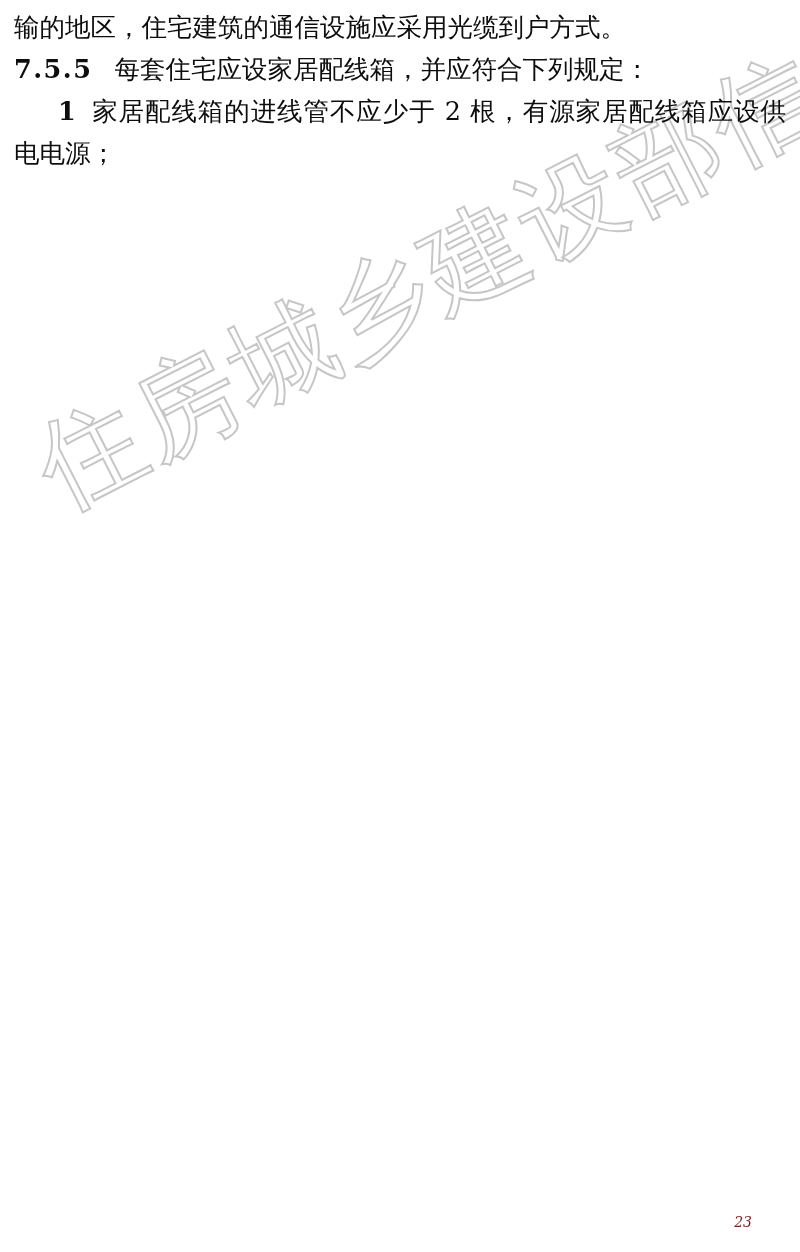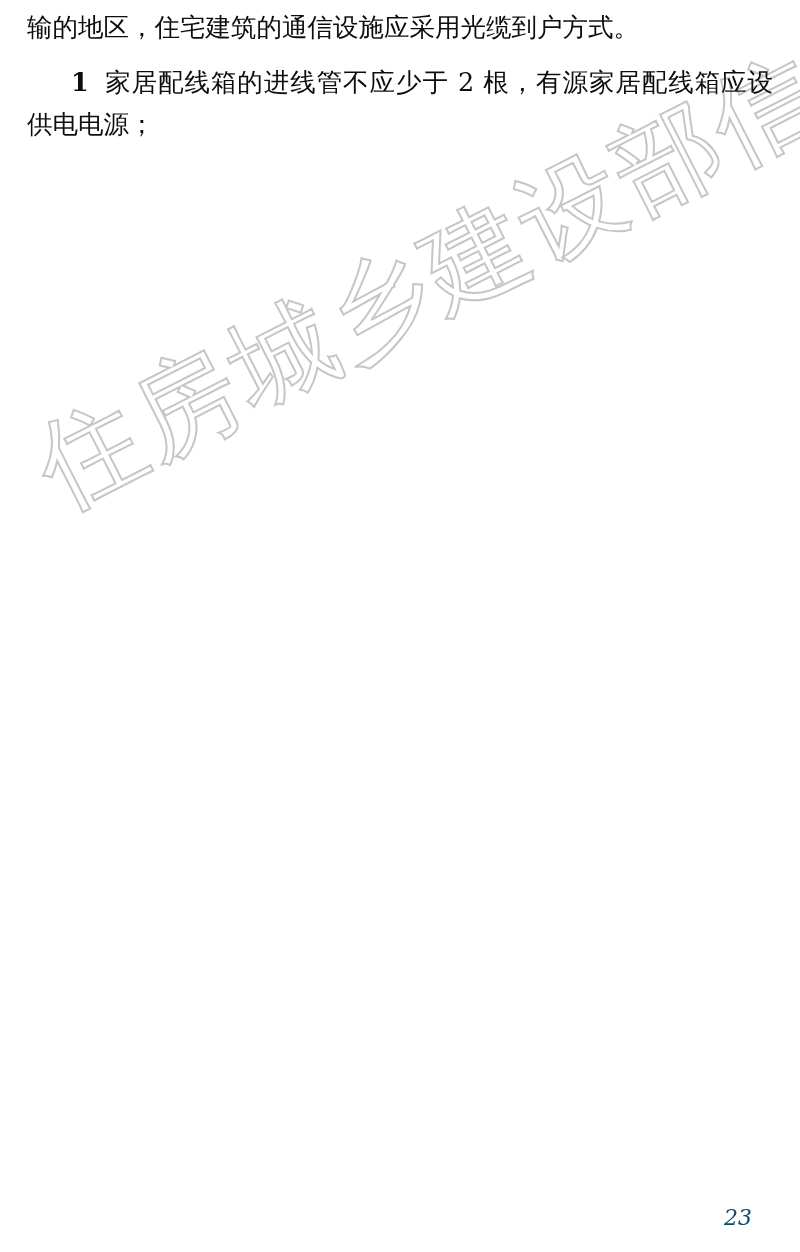--- a/index.html
+++ b/index.html
@@ -54,21 +54,21 @@
 
   
   .content {
     position: absolute;
     left: 14px;
     top: 0;
     width: 772px;
     z-index: 10;
   }
   p {
-    margin: 13px;
+    margin: 0;
     font-size: 25.5px;
     line-height: 42px;
     text-align: justify;
     text-justify: inter-ideograph;
     letter-spacing: 0px;
   }
   .para {
     margin-bottom: 0px;
   }
   .num {
@@ -88,22 +88,22 @@
     width: 44px;
   }
 
   
   .page-number {
     position: absolute;
     right: 48px;
     bottom: 22px;
     font-family: "DejaVu Serif", "Liberation Serif", serif;
     font-style: italic;
-    font-size: 22px;
-    color: #0c4a6e;
+    font-size: 14px;
+    color: #7f1d1d;
     z-index: 10;
   }
 </style>
 </head>
 <body>
 
 <div id="page">
 
   <div class="watermark">
     <div class="watermark-text">住房城乡建设部信息公开 浏览专用</div>
@@ -111,20 +111,23 @@
 
   <div class="content">
 
     <p class="para" style="margin-top:6px;">
       <span>输的地区，住宅建筑的通信设施应采用光缆到户方式。</span>
     </p>
 
 
 
 
+    <p class="para">
+      <span class="num">7.5.5</span><span class="gap"></span><span>每套住宅应设家居配线箱，并应符合下列规定：</span>
+    </p>
 
     <p class="para">
       <span class="item-indent"></span><span class="num">1</span><span class="gap-sm"></span><span>家居配线箱的进线管不应少于 2 根，有源家居配线箱应设供电电源；</span>
     </p>
 
 
 
 
   </div>
 

